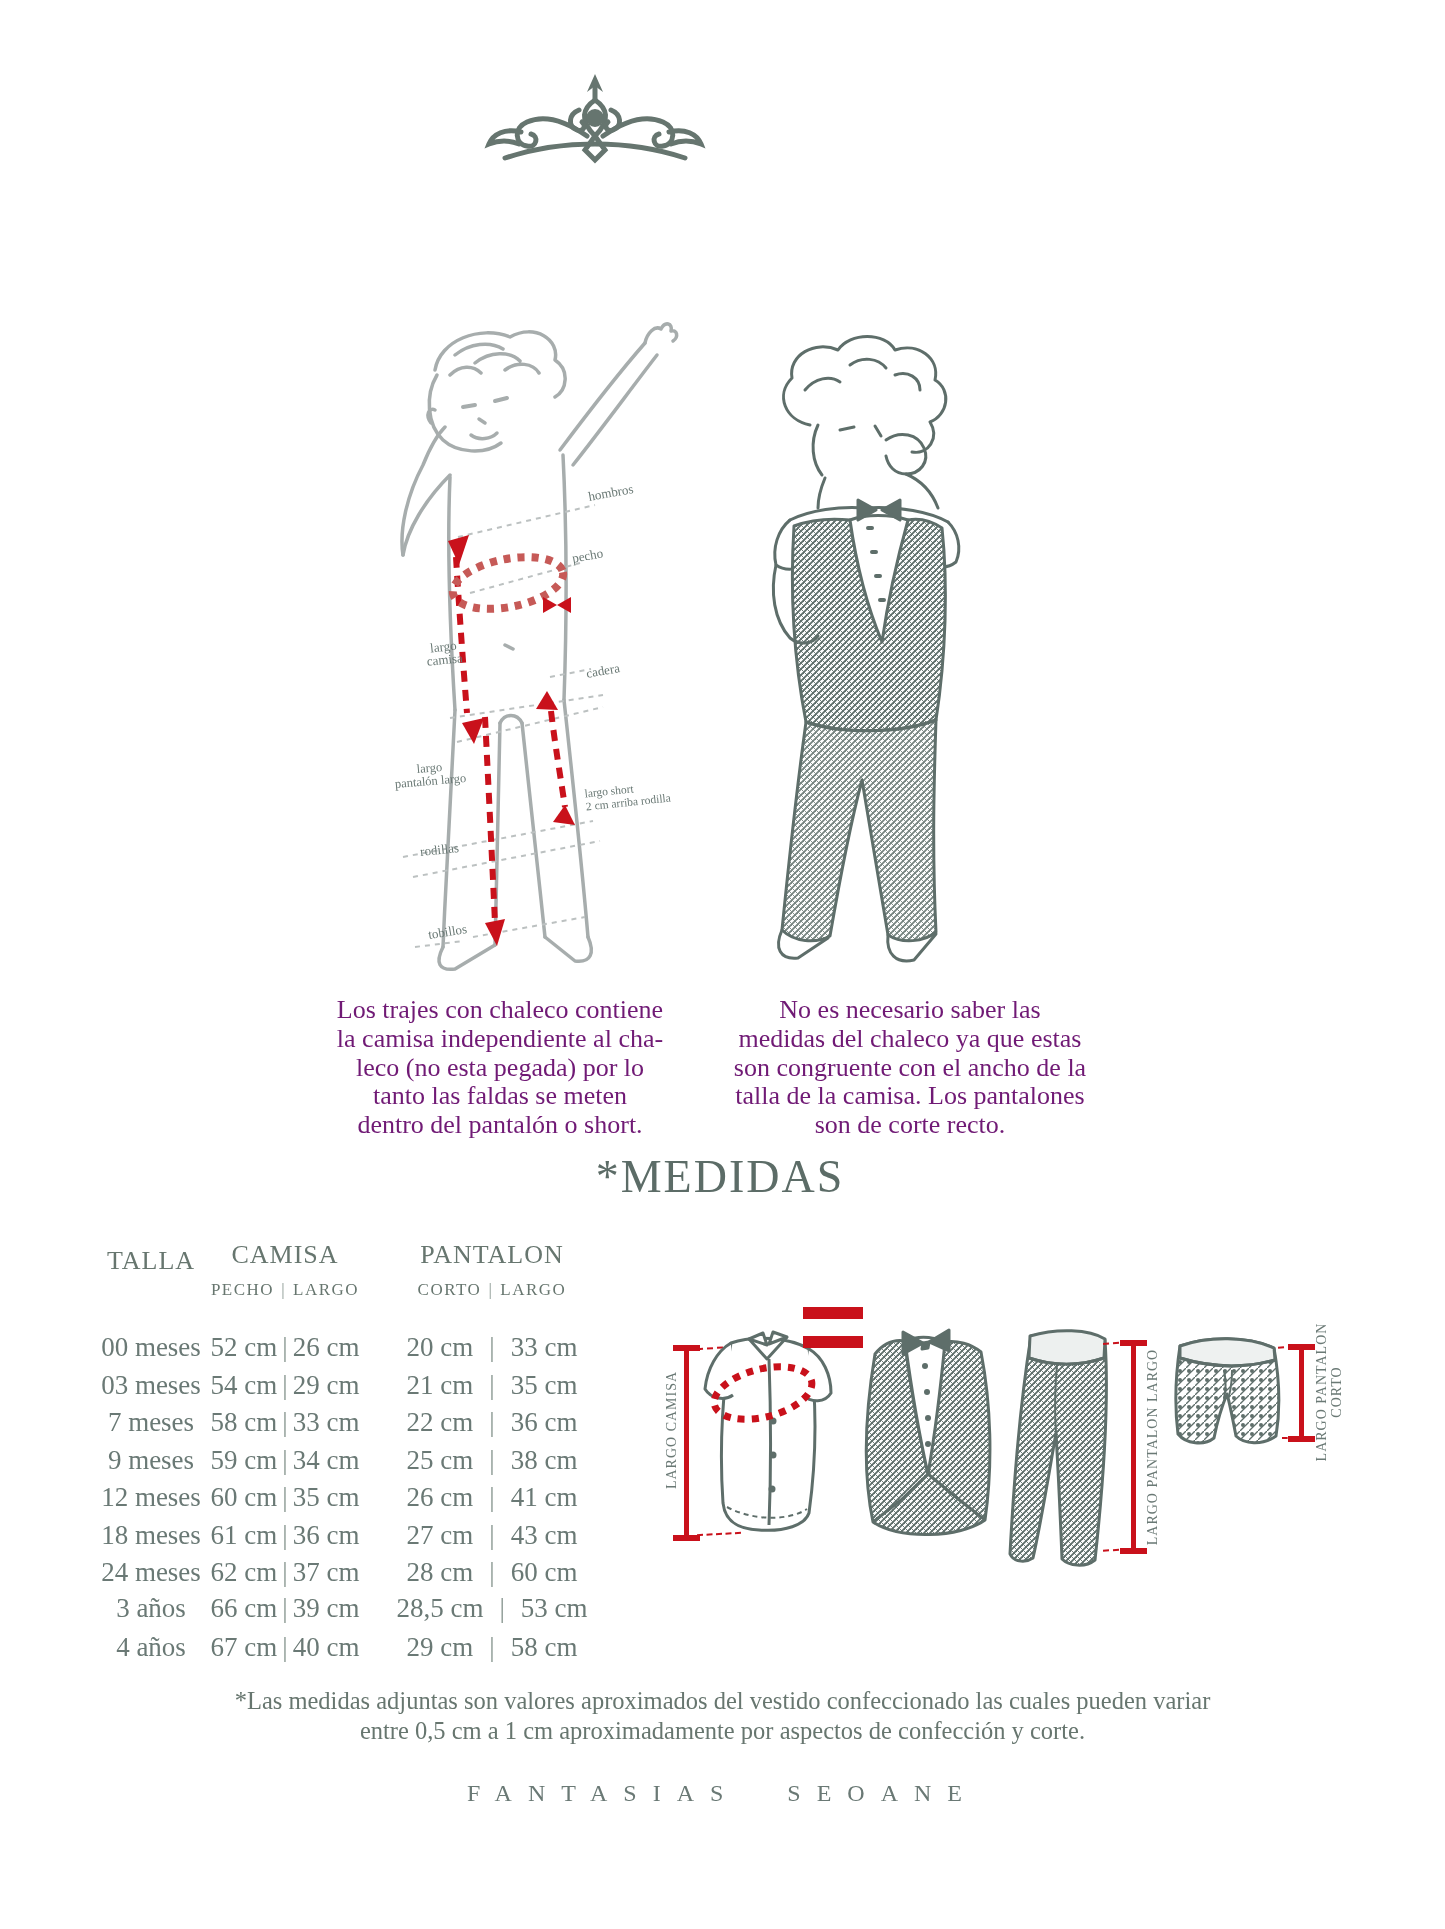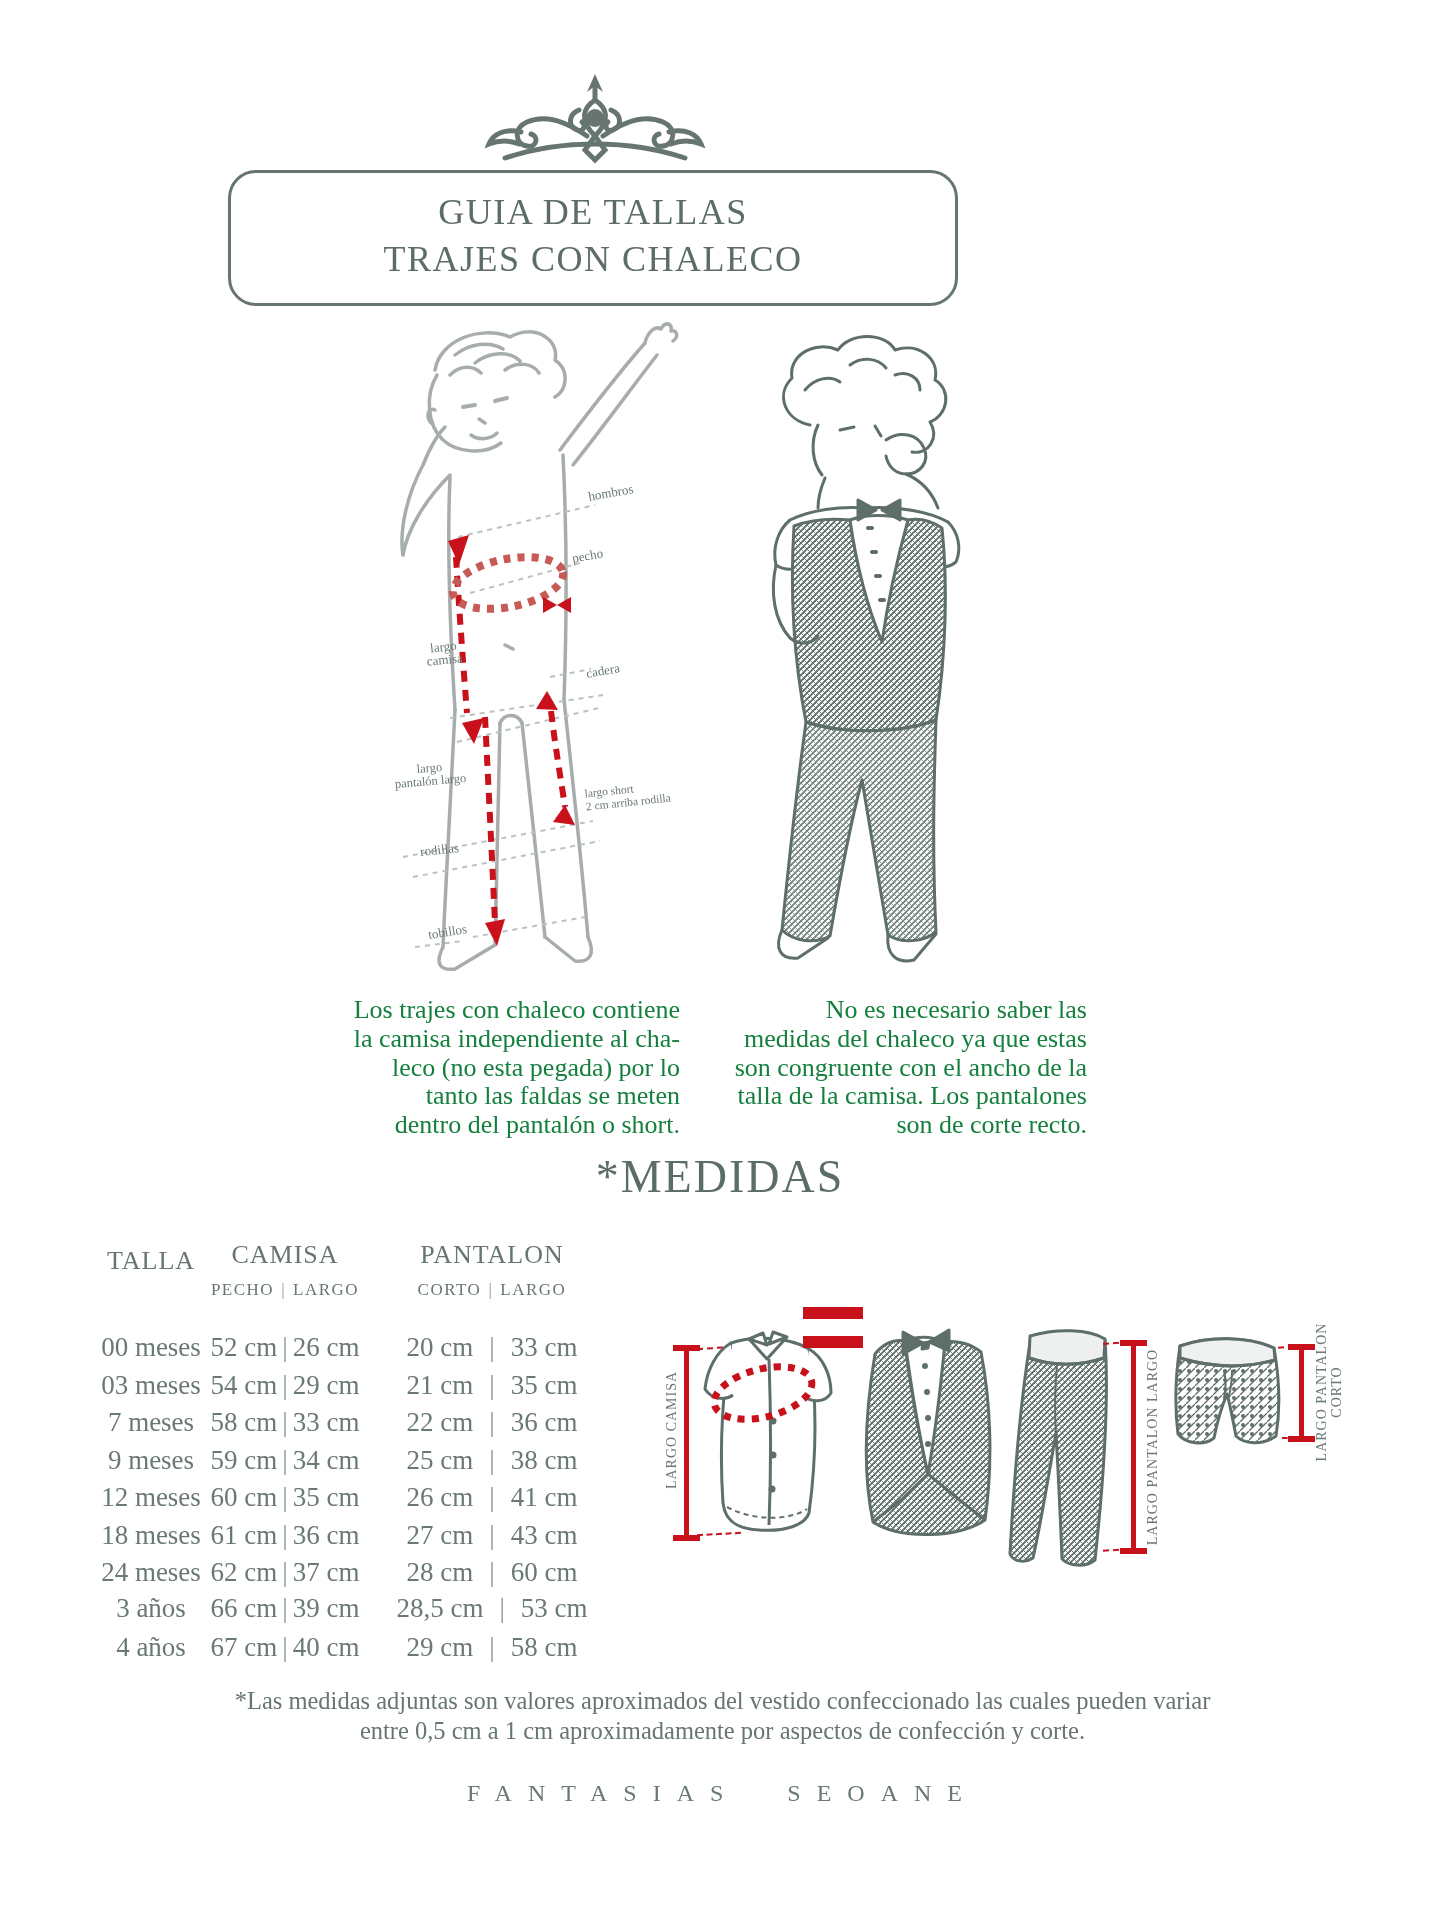--- a/index.html
+++ b/index.html
@@ -18,21 +18,21 @@
   .lab-hombros{left:588px;top:486px;transform:rotate(-10deg);}
   .lab-pecho{left:572px;top:549px;transform:rotate(-10deg);}
   .lab-largo-camisa{left:416px;top:640px;width:56px;text-align:center;transform:rotate(-6deg);}
   .lab-cadera{left:586px;top:664px;transform:rotate(-10deg);}
   .lab-largo-pantalon{left:380px;top:762px;width:100px;text-align:center;transform:rotate(-5deg);font-size:12.5px;line-height:13px;}
   .lab-largo-short{left:585px;top:783px;transform:rotate(-6deg);font-size:11.5px;line-height:12.5px;}
   .lab-rodillas{left:420px;top:843px;transform:rotate(-6deg);}
   .lab-tobillos{left:428px;top:925px;transform:rotate(-9deg);}
 
   
-  .note{position:absolute;text-align:right;font-size:26px;line-height:28.8px;color:#15803d;}
+  .note{position:absolute;text-align:center;font-size:26px;line-height:28.8px;color:#701a75;}
   .note-left{left:320px;top:996px;width:360px;}
   .note-right{left:733px;top:996px;width:354px;}
 
   .medidas-title{position:absolute;left:500px;top:1150px;width:440px;text-align:center;
                  font-size:46px;letter-spacing:2px;color:#5c6c67;}
 
   
   .size-table{position:absolute;left:71px;top:1228px;width:560px;height:440px;}
   .cell{position:absolute;text-align:center;white-space:nowrap;}
   .th-main{font-size:26px;letter-spacing:1px;color:#67766f;}
@@ -90,24 +90,20 @@
       <path d="M133 40 C143 44 145 56 135 60 C129 62 125 56 130 52"></path>
       <path d="M109 66 C89 52 67 44 49 52 C35 58 37 74 49 76 C59 78 61 66 53 64"></path>
       <path d="M125 66 C145 52 167 44 185 52 C199 58 197 74 185 76 C175 78 173 66 181 64"></path>
       <path d="M43 62 C27 58 15 64 11 74 C21 70 31 70 41 74"></path>
       <path d="M191 62 C207 58 219 64 223 74 C213 70 203 70 193 74"></path>
       <path d="M27 88 C57 78 87 74 117 74 C147 74 177 78 207 88"></path>
       <path d="M117 66 L107 80 L117 90 L127 80 Z"></path>
     </g>
   </svg>
 
-  <div class="title-box">
-    <div class="title-line">GUIA DE TALLAS</div>
-    <div class="title-line">TRAJES CON CHALECO</div>
-  </div>
 
   <svg class="abs" style="left:355px;top:315px;" width="345" height="665" viewBox="0 0 345 665">
     <g fill="none" stroke="#a7adad" stroke-width="3.5" stroke-linecap="round" stroke-linejoin="round">
       <path d="M80 55 C85 25 125 10 155 22 C180 8 205 25 200 45 C215 55 212 75 200 82"></path>
       <path d="M100 40 C115 28 135 26 148 34 M120 48 C135 36 155 36 165 46 M150 55 C162 46 178 48 184 58 M95 60 C105 50 118 50 126 58"></path>
       <path d="M82 60 C70 80 72 110 88 125 C102 138 130 140 146 128"></path>
       <path d="M80 95 C74 92 70 100 76 108"></path>
       <path d="M108 92 l12 -2 M140 86 l12 -3" stroke-width="4"></path>
       <path d="M124 104 l6 4"></path>
       <path d="M116 120 C124 126 136 124 142 118"></path>

